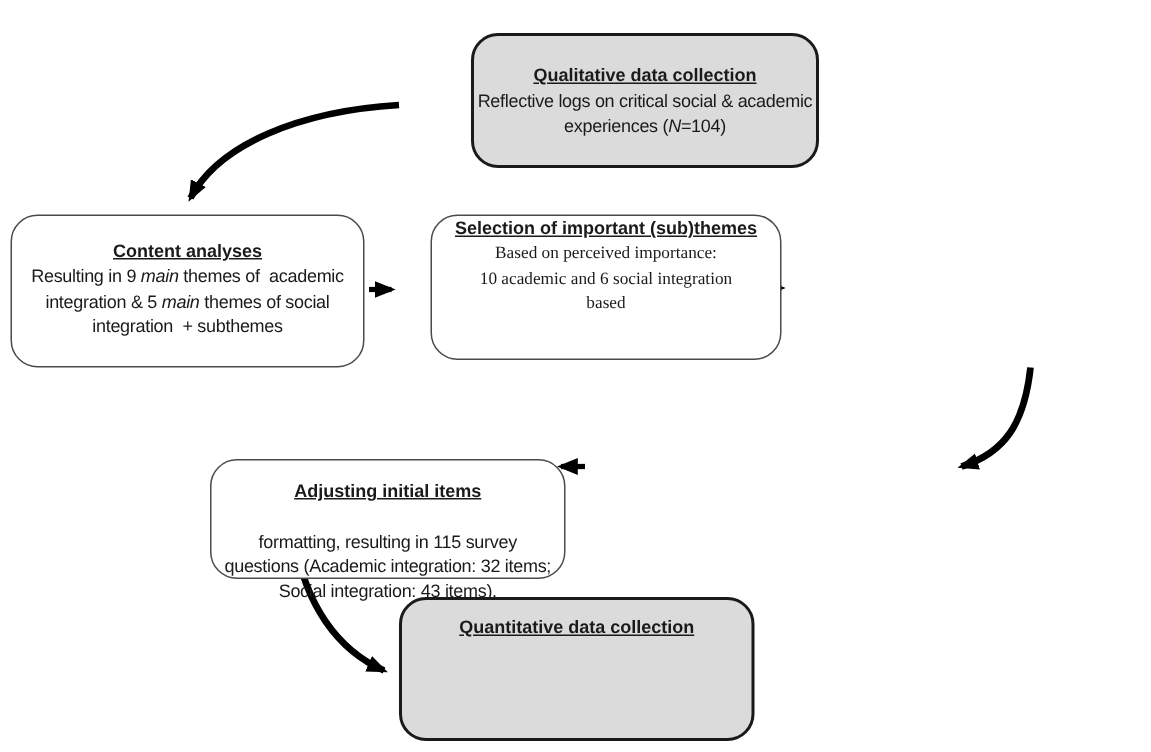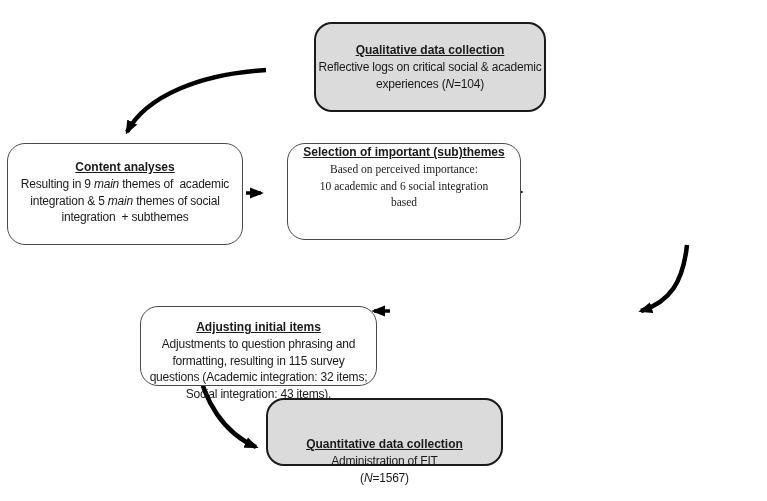--- a/index.html
+++ b/index.html
@@ -103,22 +103,21 @@
   </div>
 
   <div class="box white" style="left:270px; top:143px; width:234px; height:97px; margin-left:17px;">
     <div class="box-title">Selection of important (sub)themes</div>
     <div class="box-body serif"><span>Based on perceived importance:</span><br><span>10 academic and 6 social integration</span><br><span>based</span></div>
   </div>
 
 
   <div class="box white" style="left:140px; top:262px; width:237px; height:80px; padding-top:12px;margin-top:44px;">
     <div class="box-title">Adjusting initial items</div>
-    <div class="box-body"><span>Adjustments to question phrasing and</span><br><span>formatting, resulting in 115 survey</span><br><span>questions (Academic integration: 32 items;</span><br><span>Social integration: 43 items).</span></div>
+    <div class="box-body"><br><span>formatting, resulting in 115 survey</span><br><span>questions (Academic integration: 32 items;</span><br><span>Social integration: 43 items).</span></div>
   </div>
 
 
-  <div class="box gray" style="left:266px; top:398px; width:237px; height:68px; padding-top:36px;">
+  <div class="box gray" style="left:266px; top:398px; width:237px; height:96px; padding-top:10px;">
     <div class="box-title">Quantitative data collection</div>
-    <div class="box-body"><span>Administration of FIT</span><br><span>(</span><span style="font-style: italic;">N</span><span>=1567)</span></div>
   </div>
 
 </div>
 
 </body></html>

